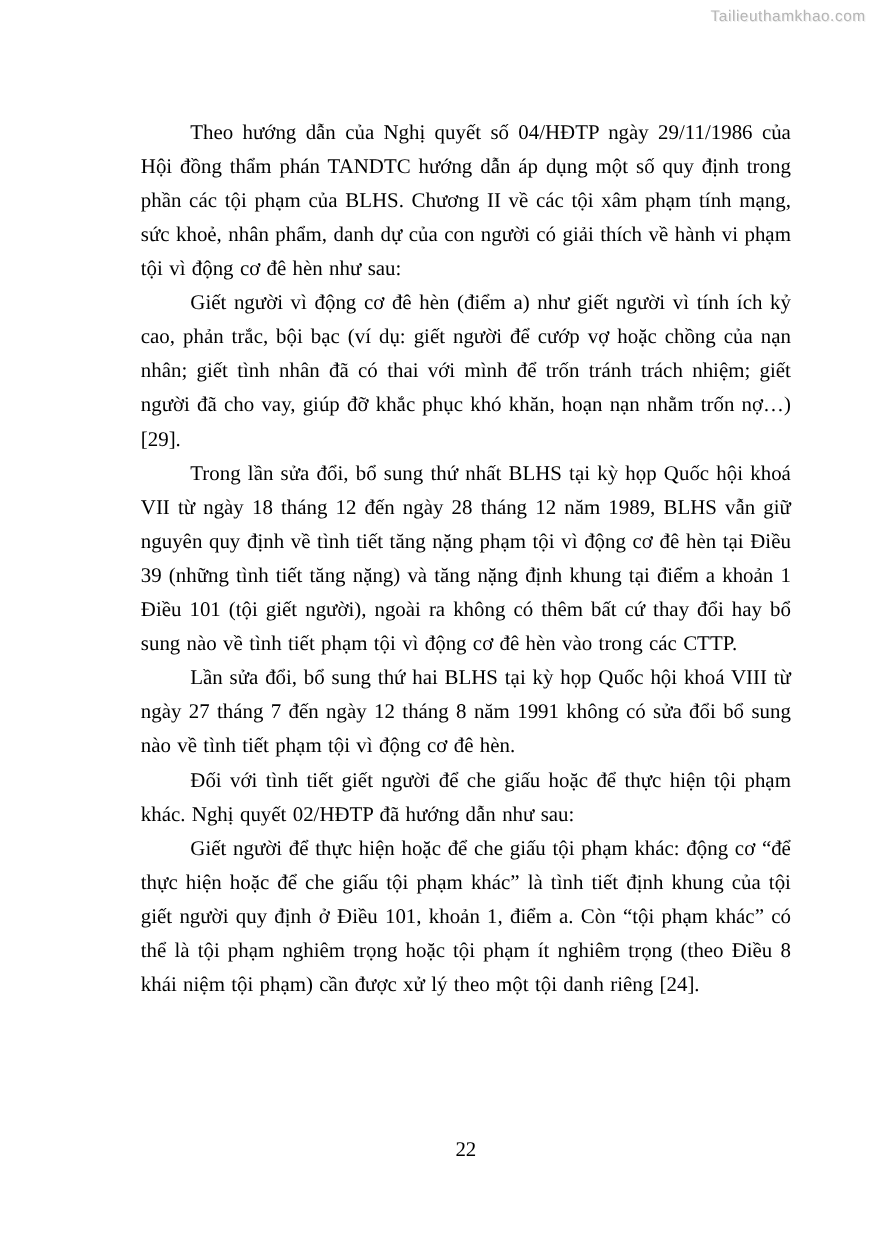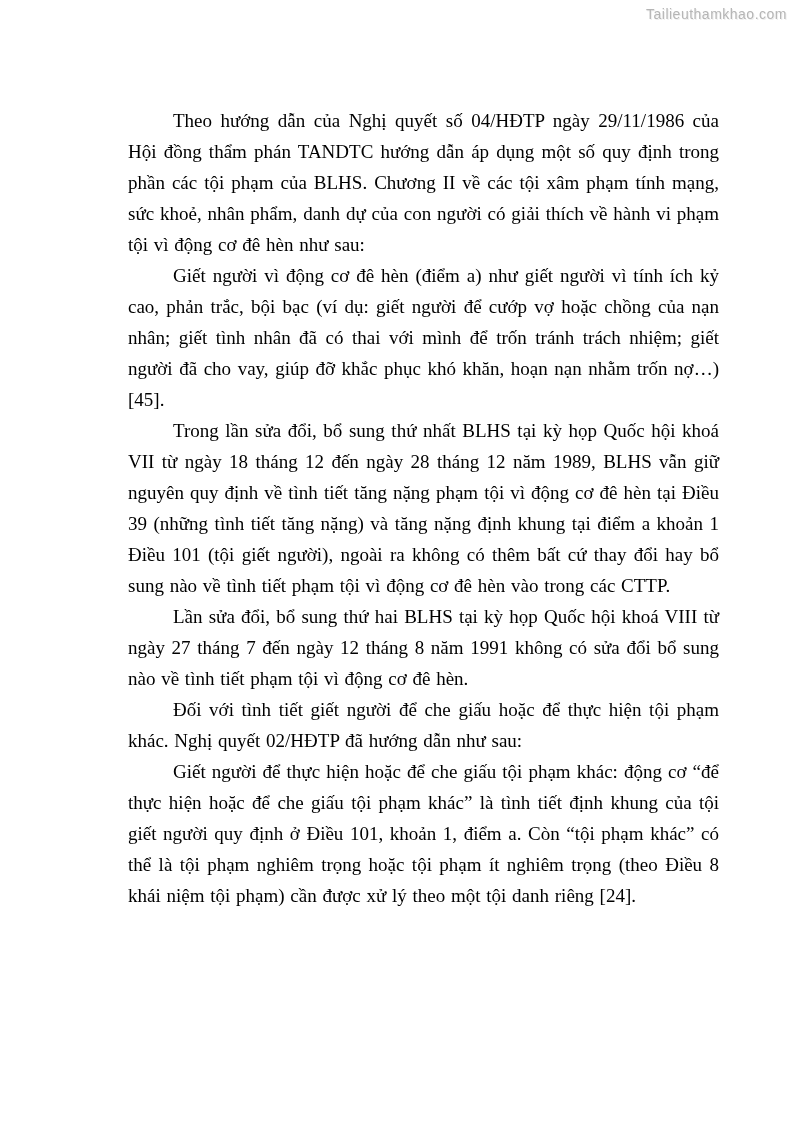--- a/index.html
+++ b/index.html
@@ -54,21 +54,22 @@
 </style>
 </head>
 <body>
 
 <div class="page">
 
   <div class="watermark">Tailieuthamkhao.com</div>
 
   <div class="content">
       <p>Theo hướng dẫn của Nghị quyết số 04/HĐTP ngày 29/11/1986 của Hội đồng thẩm phán TANDTC hướng dẫn áp dụng một số quy định trong phần các tội phạm của BLHS. Chương II về các tội xâm phạm tính mạng, sức khoẻ, nhân phẩm, danh dự của con người có giải thích về hành vi phạm tội vì động cơ đê hèn như sau:</p>
-      <p>Giết người vì động cơ đê hèn (điểm a) như giết người vì tính ích kỷ cao, phản trắc, bội bạc (ví dụ: giết người để cướp vợ hoặc chồng của nạn nhân; giết tình nhân đã có thai với mình để trốn tránh trách nhiệm; giết người đã cho vay, giúp đỡ khắc phục khó khăn, hoạn nạn nhằm trốn nợ…) [45].</p>
+      <p>Giết người vì động cơ đê hèn (điểm a) như giết người vì tính ích kỷ cao, phản trắc, bội bạc (ví dụ: giết người để cướp vợ hoặc chồng của nạn nhân; giết tình nhân đã có thai với mình để trốn tránh trách nhiệm; giết người đã cho vay, giúp đỡ khắc phục khó khăn, hoạn nạn nhằm trốn nợ…) [29].</p>
       <p>Trong lần sửa đổi, bổ sung thứ nhất BLHS tại kỳ họp Quốc hội khoá VII từ ngày 18 tháng 12 đến ngày 28 tháng 12 năm 1989, BLHS vẫn giữ nguyên quy định về tình tiết tăng nặng phạm tội vì động cơ đê hèn tại Điều 39 (những tình tiết tăng nặng) và tăng nặng định khung tại điểm a khoản 1 Điều 101 (tội giết người), ngoài ra không có thêm bất cứ thay đổi hay bổ sung nào về tình tiết phạm tội vì động cơ đê hèn vào trong các CTTP.</p>
       <p>Lần sửa đổi, bổ sung thứ hai BLHS tại kỳ họp Quốc hội khoá VIII từ ngày 27 tháng 7 đến ngày 12 tháng 8 năm 1991 không có sửa đổi bổ sung nào về tình tiết phạm tội vì động cơ đê hèn.</p>
       <p>Đối với tình tiết giết người để che giấu hoặc để thực hiện tội phạm khác. Nghị quyết 02/HĐTP đã hướng dẫn như sau:</p>
       <p>Giết người để thực hiện hoặc để che giấu tội phạm khác: động cơ “để thực hiện hoặc để che giấu tội phạm khác” là tình tiết định khung của tội giết người quy định ở Điều 101, khoản 1, điểm a. Còn “tội phạm khác” có thể là tội phạm nghiêm trọng hoặc tội phạm ít nghiêm trọng (theo Điều 8 khái niệm tội phạm) cần được xử lý theo một tội danh riêng [24].</p>
     </div>
 
+  <div class="page-number">22</div>
 
 </div>
 
 </body></html>

